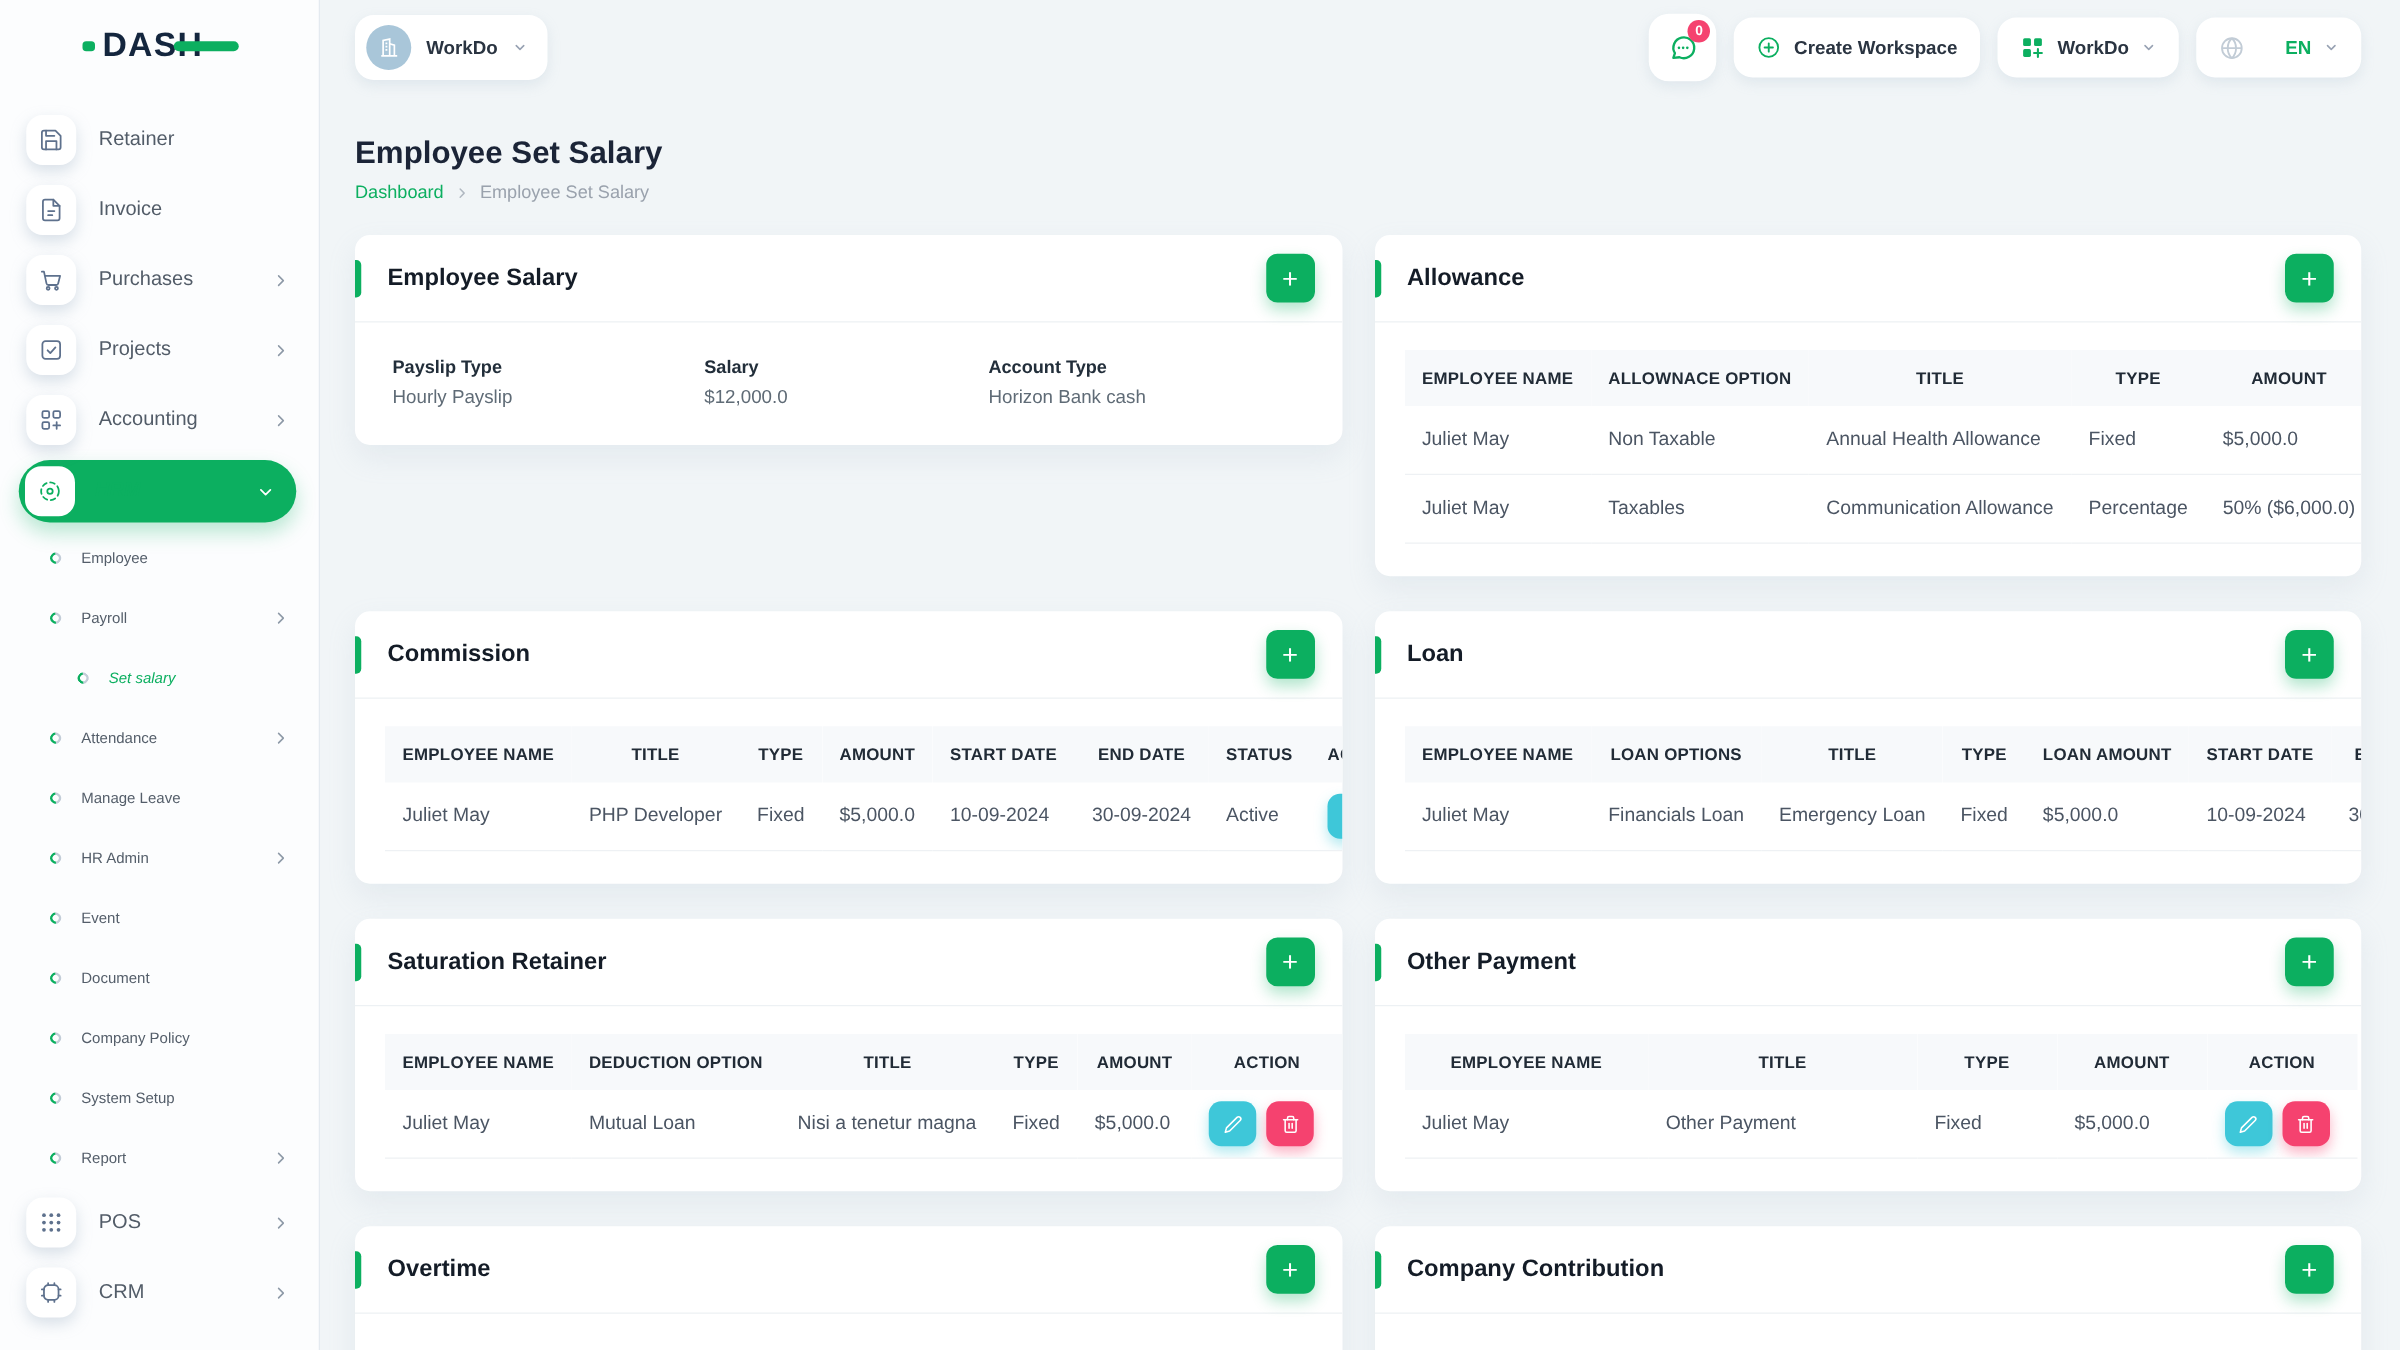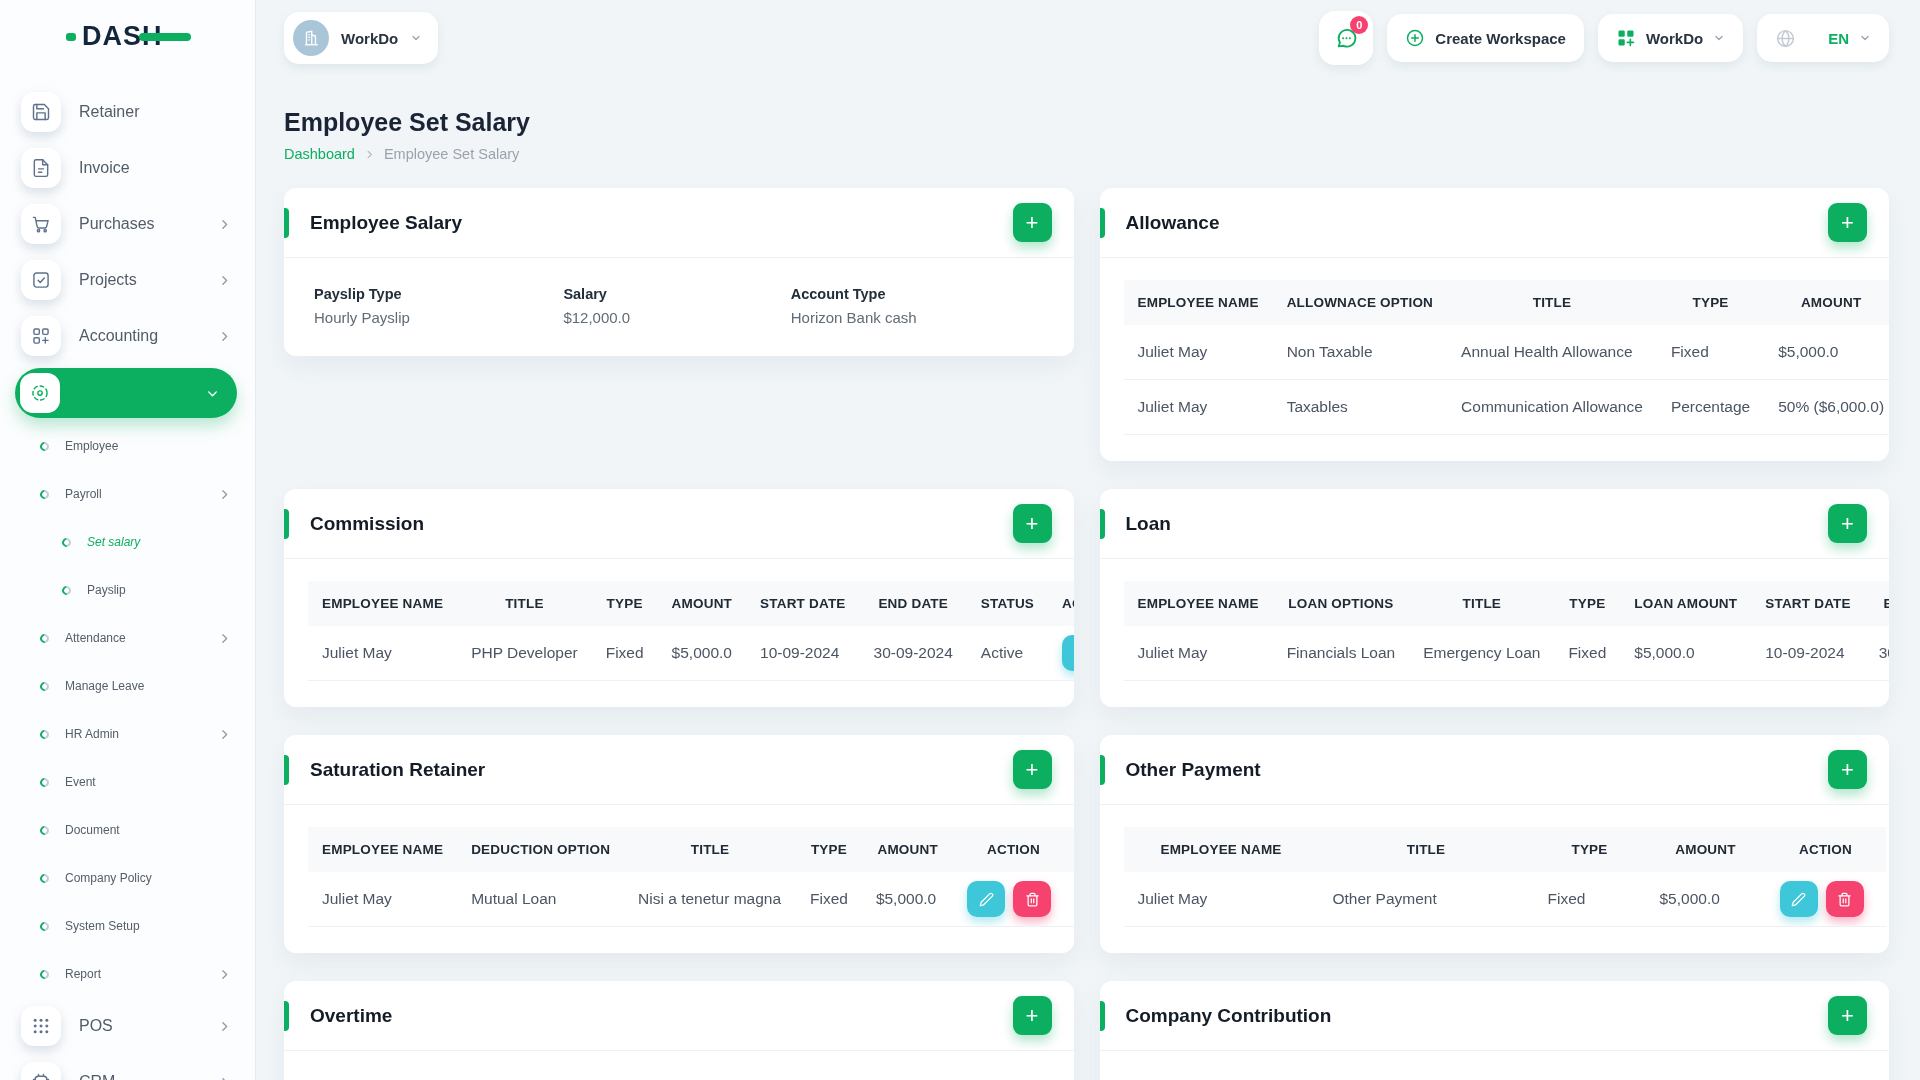--- a/index.html
+++ b/index.html
@@ -175,24 +175,20 @@
           <span class="nav-label">Payroll</span>
           <span class="chev">
             <svg width="13" height="13" viewBox="0 0 24 24">
               <polyline points="9 5 16 12 9 19" fill="none" stroke="#8d99a7" stroke-width="2.3" stroke-linecap="round" stroke-linejoin="round"></polyline>
             </svg>
           </span>
         </div>
         <div class="nav-item sub2 active">
           <span class="bullet"></span>
           <span class="nav-label">Set salary</span>
-        </div>
-        <div class="nav-item sub2">
-          <span class="bullet"></span>
-          <span class="nav-label">Payslip</span>
         </div>
         <div class="nav-item sub">
           <span class="bullet"></span>
           <span class="nav-label">Attendance</span>
           <span class="chev">
             <svg width="13" height="13" viewBox="0 0 24 24">
               <polyline points="9 5 16 12 9 19" fill="none" stroke="#8d99a7" stroke-width="2.3" stroke-linecap="round" stroke-linejoin="round"></polyline>
             </svg>
           </span>
         </div>

